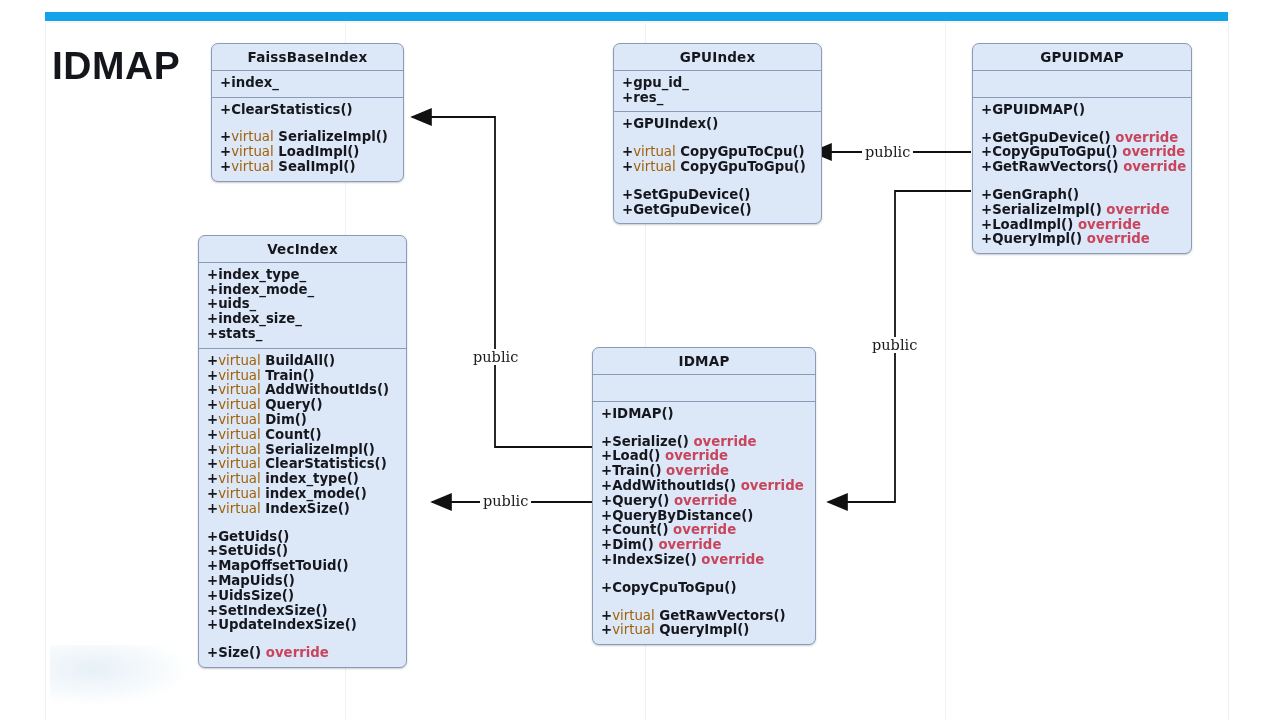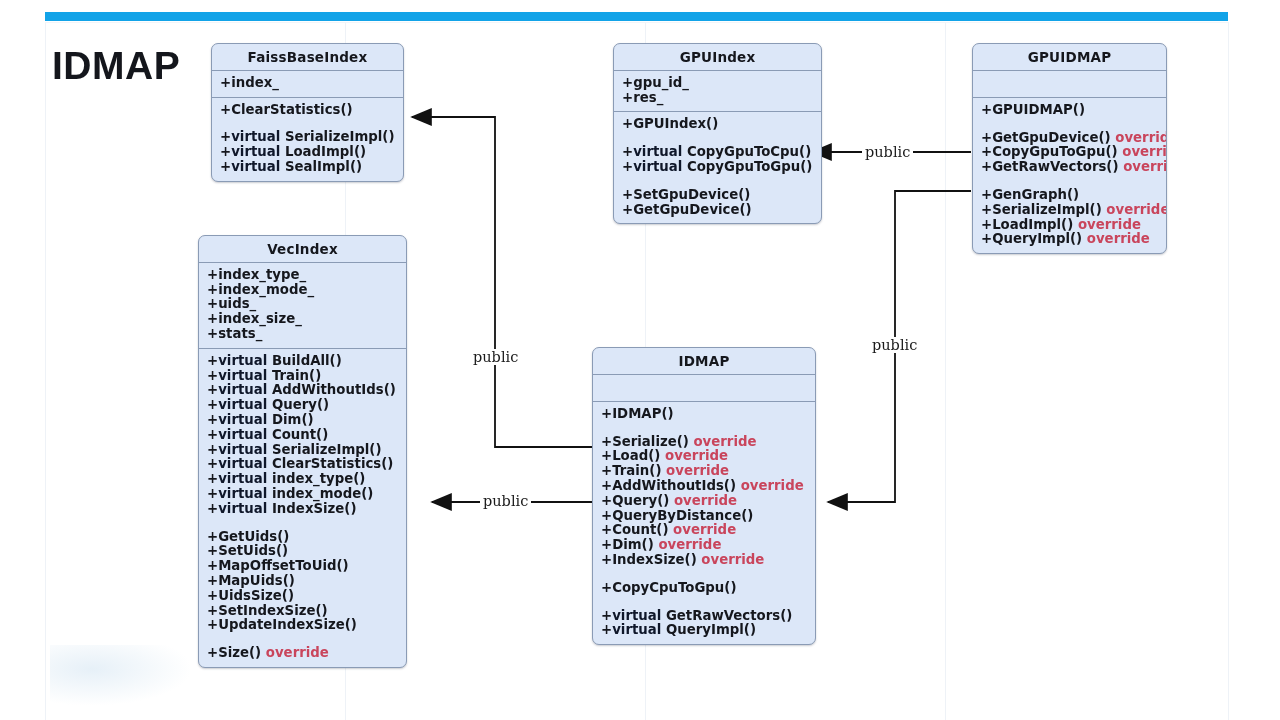--- a/index.html
+++ b/index.html
@@ -62,21 +62,21 @@
     font-size:13.3px;
     font-weight:bold;
     color:#15171d;
     line-height:14.8px;
     white-space:nowrap;
   }
   .uml .compartment.attrs{border-bottom:1px solid #8a9bb5;padding-left:8px;}
   .uml .compartment.attrs.empty{height:26px;padding:0;}
   .uml .row{white-space:nowrap;}
   .uml .gap{height:13px;line-height:13px;}
-  .kw-virtual{color:#0f172a;font-weight:bold;}
+  .kw-virtual{color:#a16207;font-weight:normal;}
   .kw-override{color:#c9455c;font-weight:bold;margin-top:48px;}
 
   
   #wires{position:absolute;left:0;top:0;width:1280px;height:720px;pointer-events:none;}
   .edge-label{
     position:absolute;
     font-family:"DejaVu Serif", serif;
     font-size:14.5px;
     color:#1a1a1a;
     background:#ffffff;
@@ -179,21 +179,21 @@
         <div class="row"><span>+GPUIndex()</span></div>
         <div class="gap"></div>
         <div class="row"><span>+</span><span class="kw-virtual">virtual</span><span> CopyGpuToCpu()</span></div>
         <div class="row"><span>+</span><span class="kw-virtual">virtual</span><span> CopyGpuToGpu()</span></div>
         <div class="gap"></div>
         <div class="row"><span>+SetGpuDevice()</span></div>
         <div class="row"><span>+GetGpuDevice()</span></div>
       </div>
   </div>
 
-  <div class="uml" style="left:972px;top:43px;width:195px;">
+  <div class="uml" style="left:972px;top:43px;width:220px;">
     <div class="cls-name">GPUIDMAP</div>
     <div class="compartment attrs empty"></div>
     <div class="compartment ops">
         <div class="row"><span>+GPUIDMAP()</span></div>
         <div class="gap"></div>
         <div class="row"><span>+GetGpuDevice()</span><span class="kw-override"> override</span></div>
         <div class="row"><span>+CopyGpuToGpu()</span><span class="kw-override"> override</span></div>
         <div class="row"><span>+GetRawVectors()</span><span class="kw-override"> override</span></div>
         <div class="gap"></div>
         <div class="row"><span>+GenGraph()</span></div>

